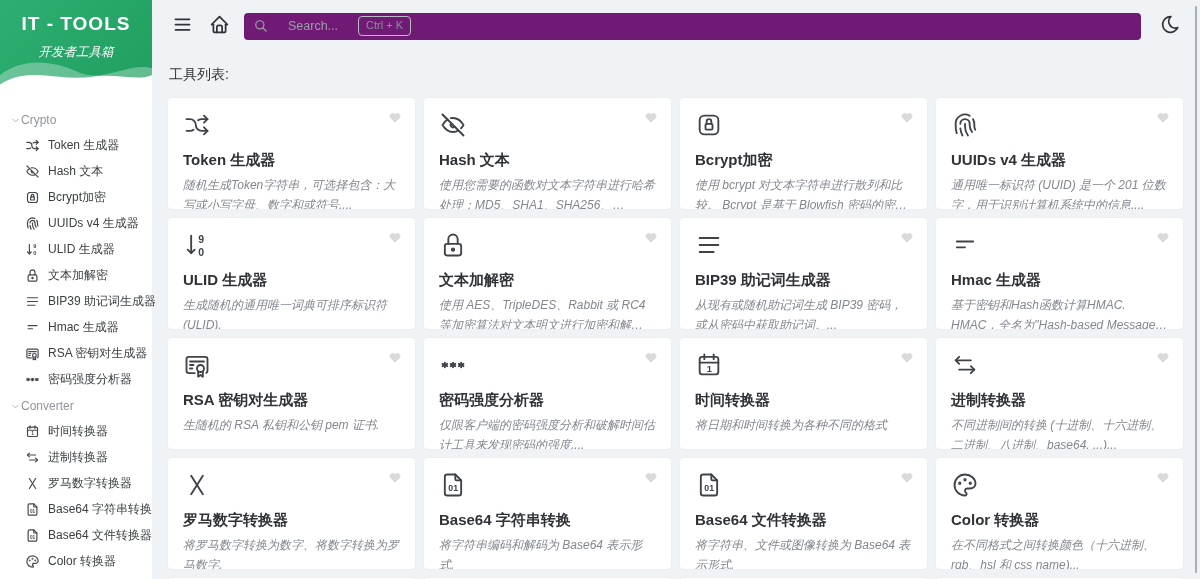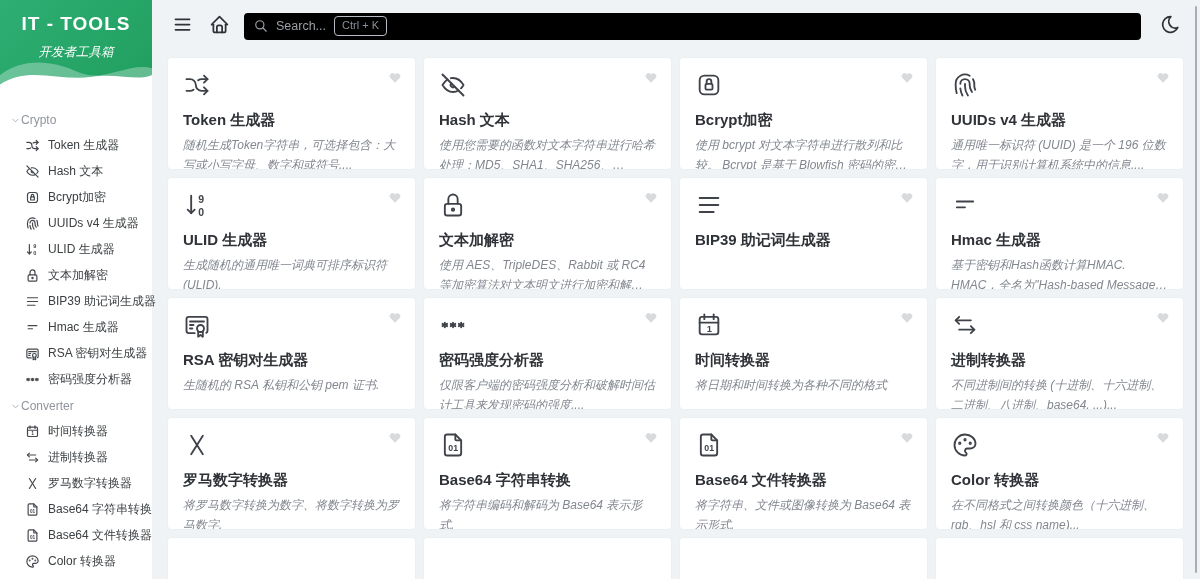--- a/index.html
+++ b/index.html
@@ -18,21 +18,21 @@
   .nav-section .chev { width:11px; height:11px; display:inline-flex; color:#a8adb3; }
   .nav-item { display:flex; align-items:center; gap:8px; padding:4.5px 6px 4.5px 25px; font-size:12px; color:#3c4043; cursor:pointer; white-space:nowrap; }
   .nav-ico { width:15px; height:15px; display:inline-flex; color:#44484d; flex:0 0 15px; }
   .nav-ico svg, .chev svg { width:100%; height:100%; }
 
   
   .main { flex:1; display:flex; flex-direction:column; height:100%; overflow:hidden; }
   .topbar { height:52px; display:flex; align-items:center; padding:0 18px; gap:13px; flex:0 0 52px; }
   .icon-btn { background:none; border:none; width:24px; height:24px; color:#2f3337; cursor:pointer; display:inline-flex; align-items:center; justify-content:center; padding:0; }
   .icon-btn svg { width:21px; height:21px; }
-  .search { flex:1; height:27px; background:#000000; border-radius:4px; display:flex; align-items:center; padding:0 10px; gap:8px; cursor:text; }
+  .search { flex:1; height:27px; background:#701a75; border-radius:4px; display:flex; align-items:center; padding:0 10px; gap:20px; cursor:text; }
   .search-ico { width:14px; height:14px; color:#9aa0a6; display:inline-flex; }
   .search-ico svg { width:100%; height:100%; }
   .search-ph { font-size:12.5px; color:#9aa0a6; }
   .kbd { font-size:11px; color:#8a9097; border:1px solid #b6bcc2; border-radius:4px; padding:1px 7px 2px; line-height:1.3;text-align:center; }
   .moon-btn { margin-left:4px; }
 
   .content { padding:6px 17px 0 16px; }
   .page-heading { font-size:14px; font-weight:500; color:#333; margin:8px 0 14px 1px; }
   .grid { display:grid; grid-template-columns:repeat(4,1fr); grid-auto-rows:111px; gap:9px; }
   .card { background:#fff; border-radius:4px; padding:13px 15px; position:relative; overflow:hidden; cursor:pointer; box-shadow:0 0 0 1px rgba(0,0,0,0.015); }
@@ -284,20 +284,21 @@
         <span class="search-ph">Search...</span>
         <span class="kbd">Ctrl + K</span>
       </div>
       <button class="icon-btn moon-btn">
           <span class="js-ico"><svg viewBox="0 0 24 24" fill="none" stroke="currentColor" stroke-width="2" stroke-linecap="round" stroke-linejoin="round">
               <path d="M12 3c.132 0 .263 0 .393 0a7.5 7.5 0 0 0 7.92 12.446a9 9 0 1 1 -8.313 -12.446z"></path>
             </svg></span>
         </button>
     </header>
     <section class="content">
+      <h2 class="page-heading">工具列表:</h2>
       <div class="grid" id="cards-grid">
           <div class="card"><span class="card-ico">
               <svg viewBox="0 0 24 24" fill="none" stroke="currentColor" stroke-width="1.6" stroke-linecap="round" stroke-linejoin="round">
                 <path d="M18 4l3 3l-3 3"></path>
                 <path d="M18 20l3 -3l-3 -3"></path>
                 <path d="M3 7h3a5 5 0 0 1 5 5a5 5 0 0 0 5 5h5"></path>
                 <path d="M21 7h-5a5 5 0 0 0 -3 1"></path>
                 <path d="M9 16a5 5 0 0 1 -3 1h-3"></path>
               </svg>
             </span><span class="card-heart">
@@ -332,21 +333,21 @@
                 <path d="M18.9 7a8 8 0 0 1 1.1 5v1a6 6 0 0 0 .8 3"></path>
                 <path d="M8 11a4 4 0 0 1 8 0v1a10 10 0 0 0 2 6"></path>
                 <path d="M12 11v2a14 14 0 0 0 2.5 8"></path>
                 <path d="M8 15a18 18 0 0 0 1.8 6"></path>
                 <path d="M4.9 19a22 22 0 0 1 -.9 -7v-1a8 8 0 0 1 12 -6.95"></path>
               </svg>
             </span><span class="card-heart">
               <svg viewBox="0 0 24 24" fill="none" stroke="currentColor" stroke-width="1.8" stroke-linecap="round" stroke-linejoin="round">
                 <path d="M19.5 12.572l-7.5 7.428l-7.5 -7.428a5 5 0 1 1 7.5 -6.566a5 5 0 1 1 7.5 6.572z" fill="currentColor" stroke="none"></path>
               </svg>
-            </span><div class="card-title">UUIDs v4 生成器</div><div class="card-desc">通用唯一标识符 (UUID) 是一个 196 位数字，用于识别计算机系统中的信息....</div></div>
+            </span><div class="card-title">UUIDs v4 生成器</div><div class="card-desc">通用唯一标识符 (UUID) 是一个 201 位数字，用于识别计算机系统中的信息....</div></div>
           <div class="card"><span class="card-ico">
               <svg viewBox="0 0 24 24" fill="none" stroke="currentColor" stroke-width="1.6" stroke-linecap="round" stroke-linejoin="round">
                 <path d="M7 4v15"></path>
                 <path d="M4 16l3 3l3 -3"></path>
                 <text x="13" y="10" font-size="9" font-weight="700" fill="currentColor" stroke="none">9</text>
                 <text x="13" y="21" font-size="9" font-weight="700" fill="currentColor" stroke="none">0</text>
               </svg>
             </span><span class="card-heart">
               <svg viewBox="0 0 24 24" fill="none" stroke="currentColor" stroke-width="1.8" stroke-linecap="round" stroke-linejoin="round">
                 <path d="M19.5 12.572l-7.5 7.428l-7.5 -7.428a5 5 0 1 1 7.5 -6.566a5 5 0 1 1 7.5 6.572z" fill="currentColor" stroke="none"></path>
@@ -366,21 +367,21 @@
           <div class="card"><span class="card-ico">
               <svg viewBox="0 0 24 24" fill="none" stroke="currentColor" stroke-width="1.6" stroke-linecap="round" stroke-linejoin="round">
                 <path d="M4 6h16"></path>
                 <path d="M4 12h16"></path>
                 <path d="M4 18h12"></path>
               </svg>
             </span><span class="card-heart">
               <svg viewBox="0 0 24 24" fill="none" stroke="currentColor" stroke-width="1.8" stroke-linecap="round" stroke-linejoin="round">
                 <path d="M19.5 12.572l-7.5 7.428l-7.5 -7.428a5 5 0 1 1 7.5 -6.566a5 5 0 1 1 7.5 6.572z" fill="currentColor" stroke="none"></path>
               </svg>
-            </span><div class="card-title">BIP39 助记词生成器</div></div>
+            </span><div class="card-title">BIP39 助记词生成器</div><div class="card-desc">从现有或随机助记词生成 BIP39 密码，或从密码中获取助记词。...</div></div>
           <div class="card"><span class="card-ico">
               <svg viewBox="0 0 24 24" fill="none" stroke="currentColor" stroke-width="1.6" stroke-linecap="round" stroke-linejoin="round">
                 <path d="M5 9h14"></path>
                 <path d="M5 14h7"></path>
               </svg>
             </span><span class="card-heart">
               <svg viewBox="0 0 24 24" fill="none" stroke="currentColor" stroke-width="1.8" stroke-linecap="round" stroke-linejoin="round">
                 <path d="M19.5 12.572l-7.5 7.428l-7.5 -7.428a5 5 0 1 1 7.5 -6.566a5 5 0 1 1 7.5 6.572z" fill="currentColor" stroke="none"></path>
               </svg>
             </span><div class="card-title">Hmac 生成器</div><div class="card-desc">基于密钥和Hash函数计算HMAC. HMAC，全名为"Hash-based Message Authentication Code"，...</div></div>

